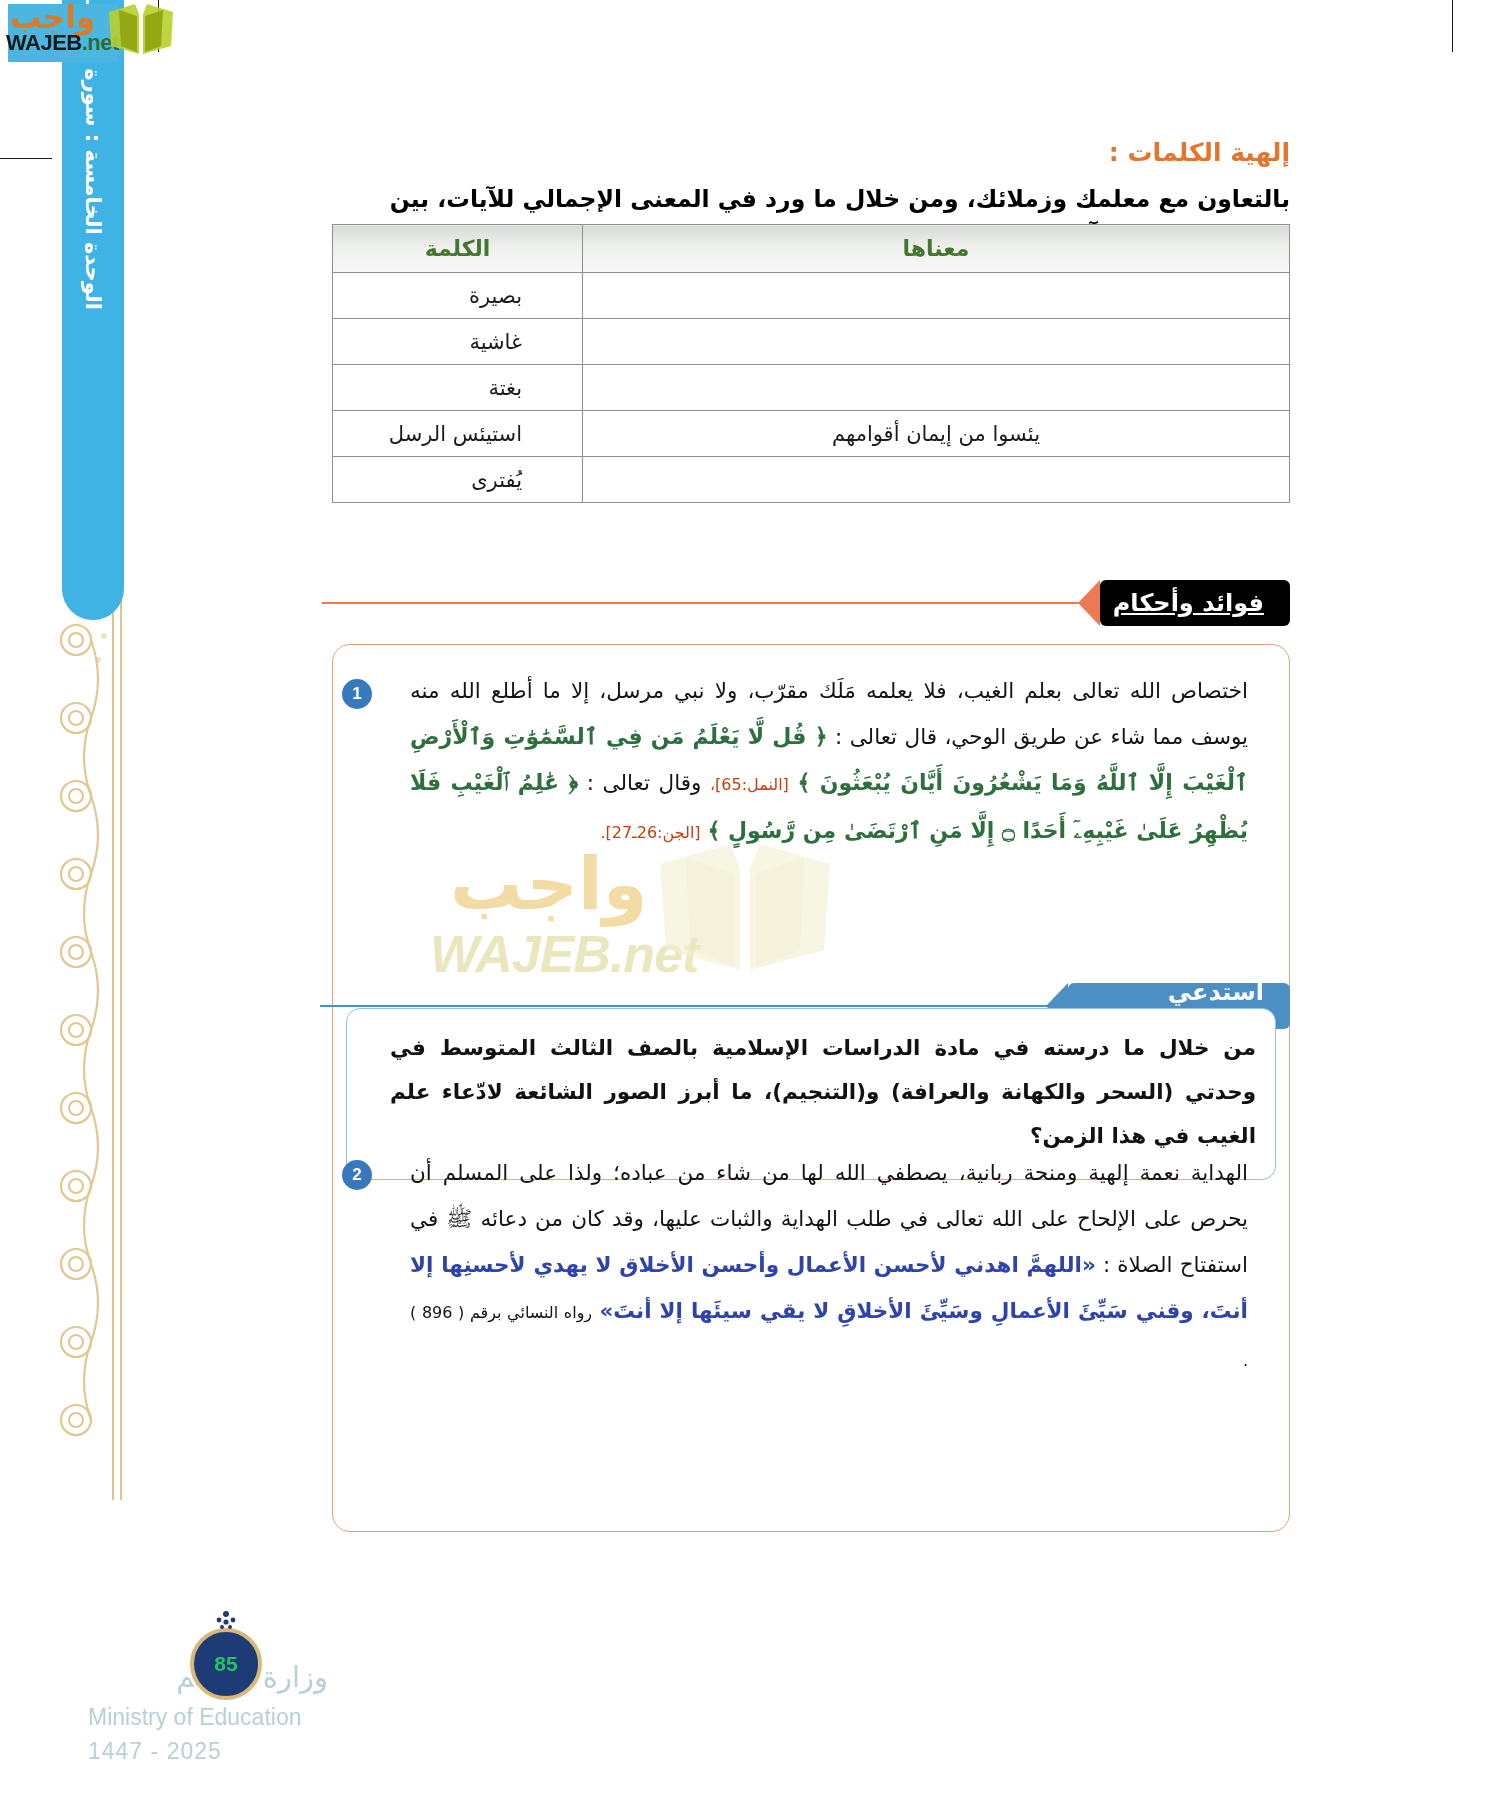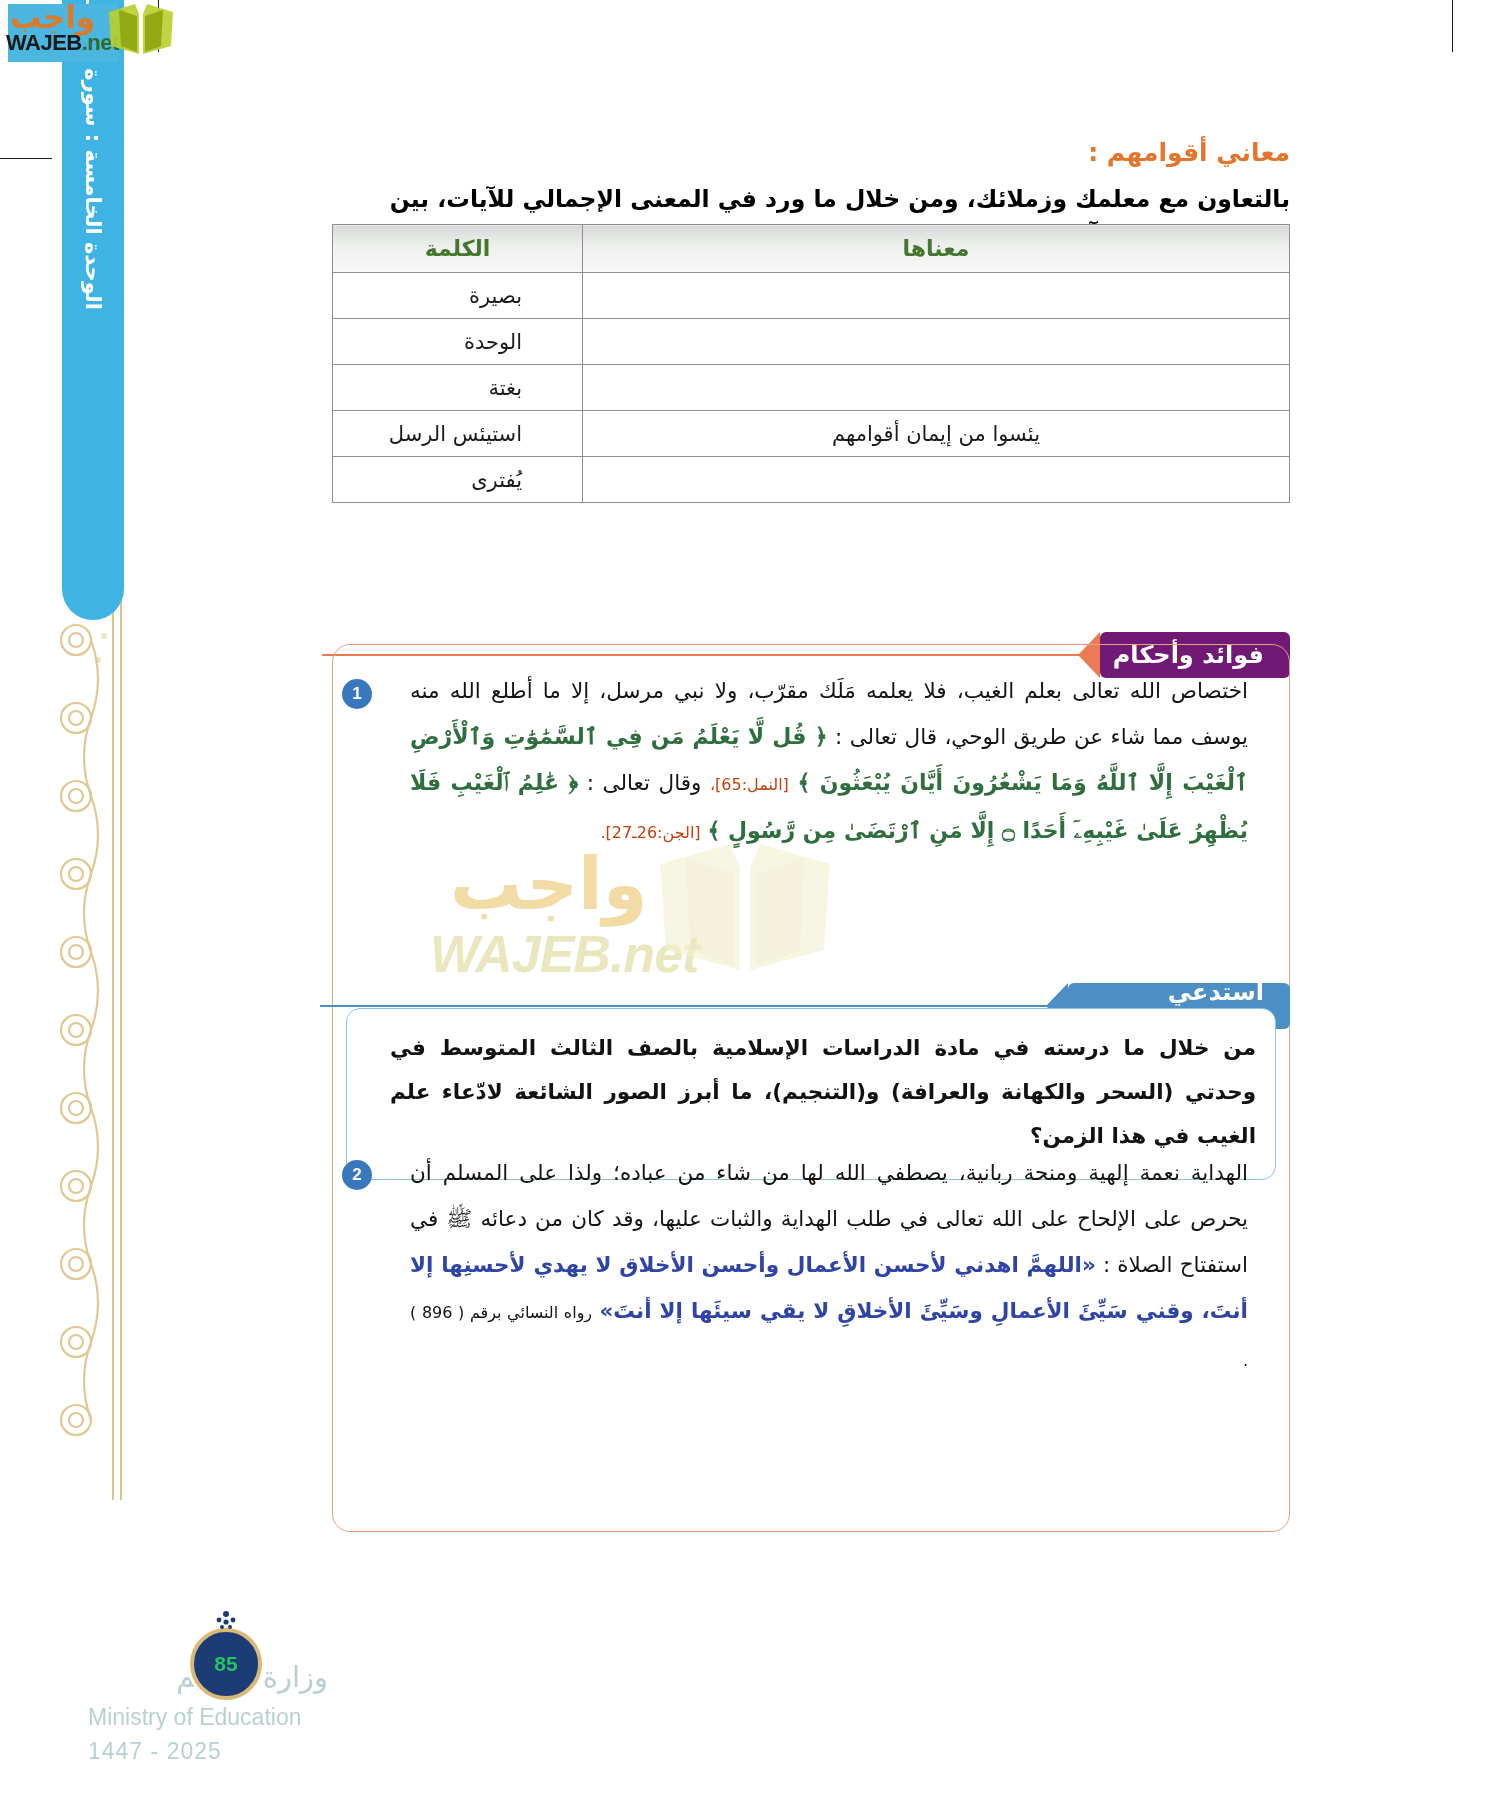--- a/index.html
+++ b/index.html
@@ -189,23 +189,24 @@
     border-top: 23px solid transparent;
     border-bottom: 23px solid transparent;
   }
   .banner .rule {
     position: absolute;
     top: 22px;
     height: 1.5px;
   }
 
   .banner-orange {
-    right: 0; top: 632px;
+    right: 0; top: 580px;
     width: 190px;
-    background: #701a75;
+    background: #000000;
+    text-decoration: underline;
   }
   .banner-orange .tip { border-right: 22px solid #ec7a52; }
   .banner-orange .rule { left: -778px; width: 758px; background: #ec7a52; }
 
   .banner-blue {
     right: 0; top: 983px;
     width: 222px;
     background: #4b8fc4;
   }
   .banner-blue .tip { border-right: 22px solid #4b8fc4; }
@@ -456,42 +457,42 @@
         <circle cx="38" cy="16" r="3"></circle>
           <circle cx="44" cy="36" r="3"></circle>
         <circle cx="38" cy="60" r="3"></circle>
           <circle cx="30" cy="10" r="3"></circle>
       </g>
     </svg>
   </div>
 
   <div class="content">
 
-    <div class="sec-title">معاني أقوامهم :</div>
+    <div class="sec-title">إلهية الكلمات :</div>
     <div class="instr">بالتعاون مع معلمك وزملائك، ومن خلال ما ورد في المعنى الإجمالي للآيات، بين معاني الكلمات الآتية :</div>
 
     <table class="words">
       <colgroup>
           <col>
           <col class="c-word">
         </colgroup>
       <thead>
         <tr>
           <th>معناها</th>
           <th>الكلمة</th>
         </tr>
       </thead>
       <tbody>
         <tr>
           <td></td>
           <td class="word">بصيرة</td>
         </tr>
         <tr>
           <td></td>
-          <td class="word">الوحدة</td>
+          <td class="word">غاشية</td>
         </tr>
         <tr>
           <td></td>
           <td class="word">بغتة</td>
         </tr>
         <tr>
           <td>يئسوا من إيمان أقوامهم</td>
           <td class="word">استيئس الرسل</td>
         </tr>
         <tr>

